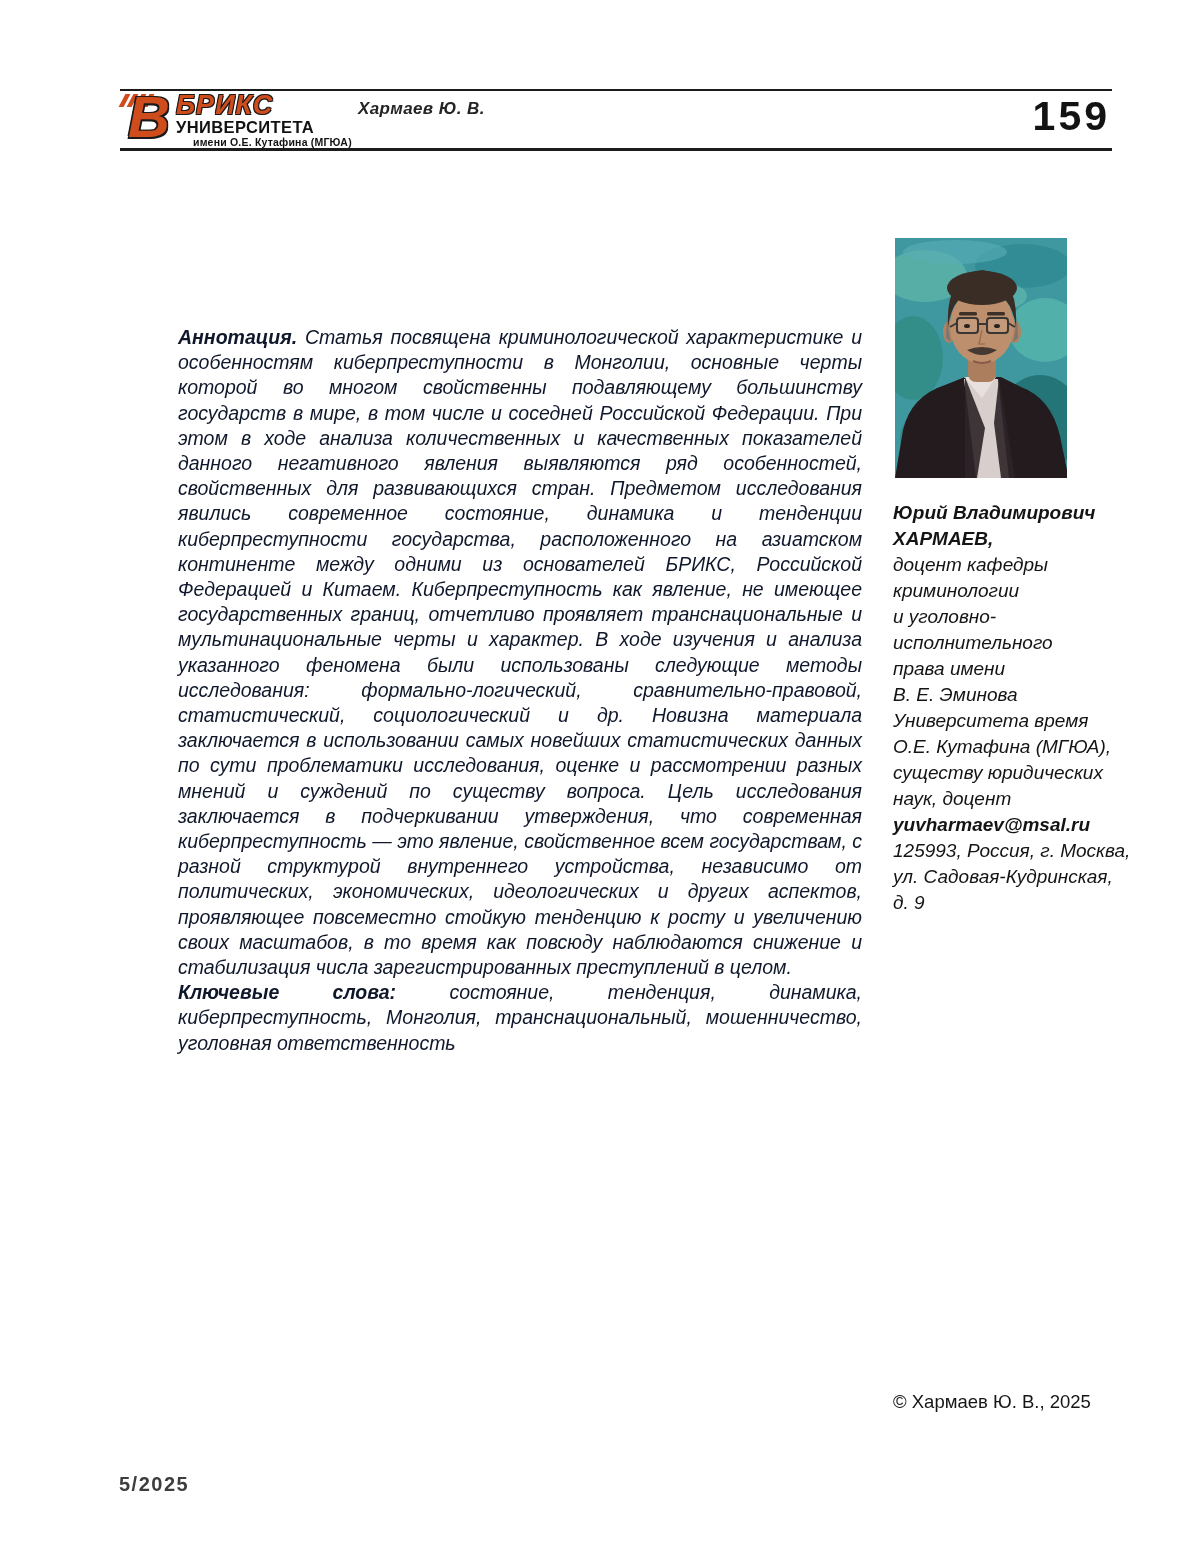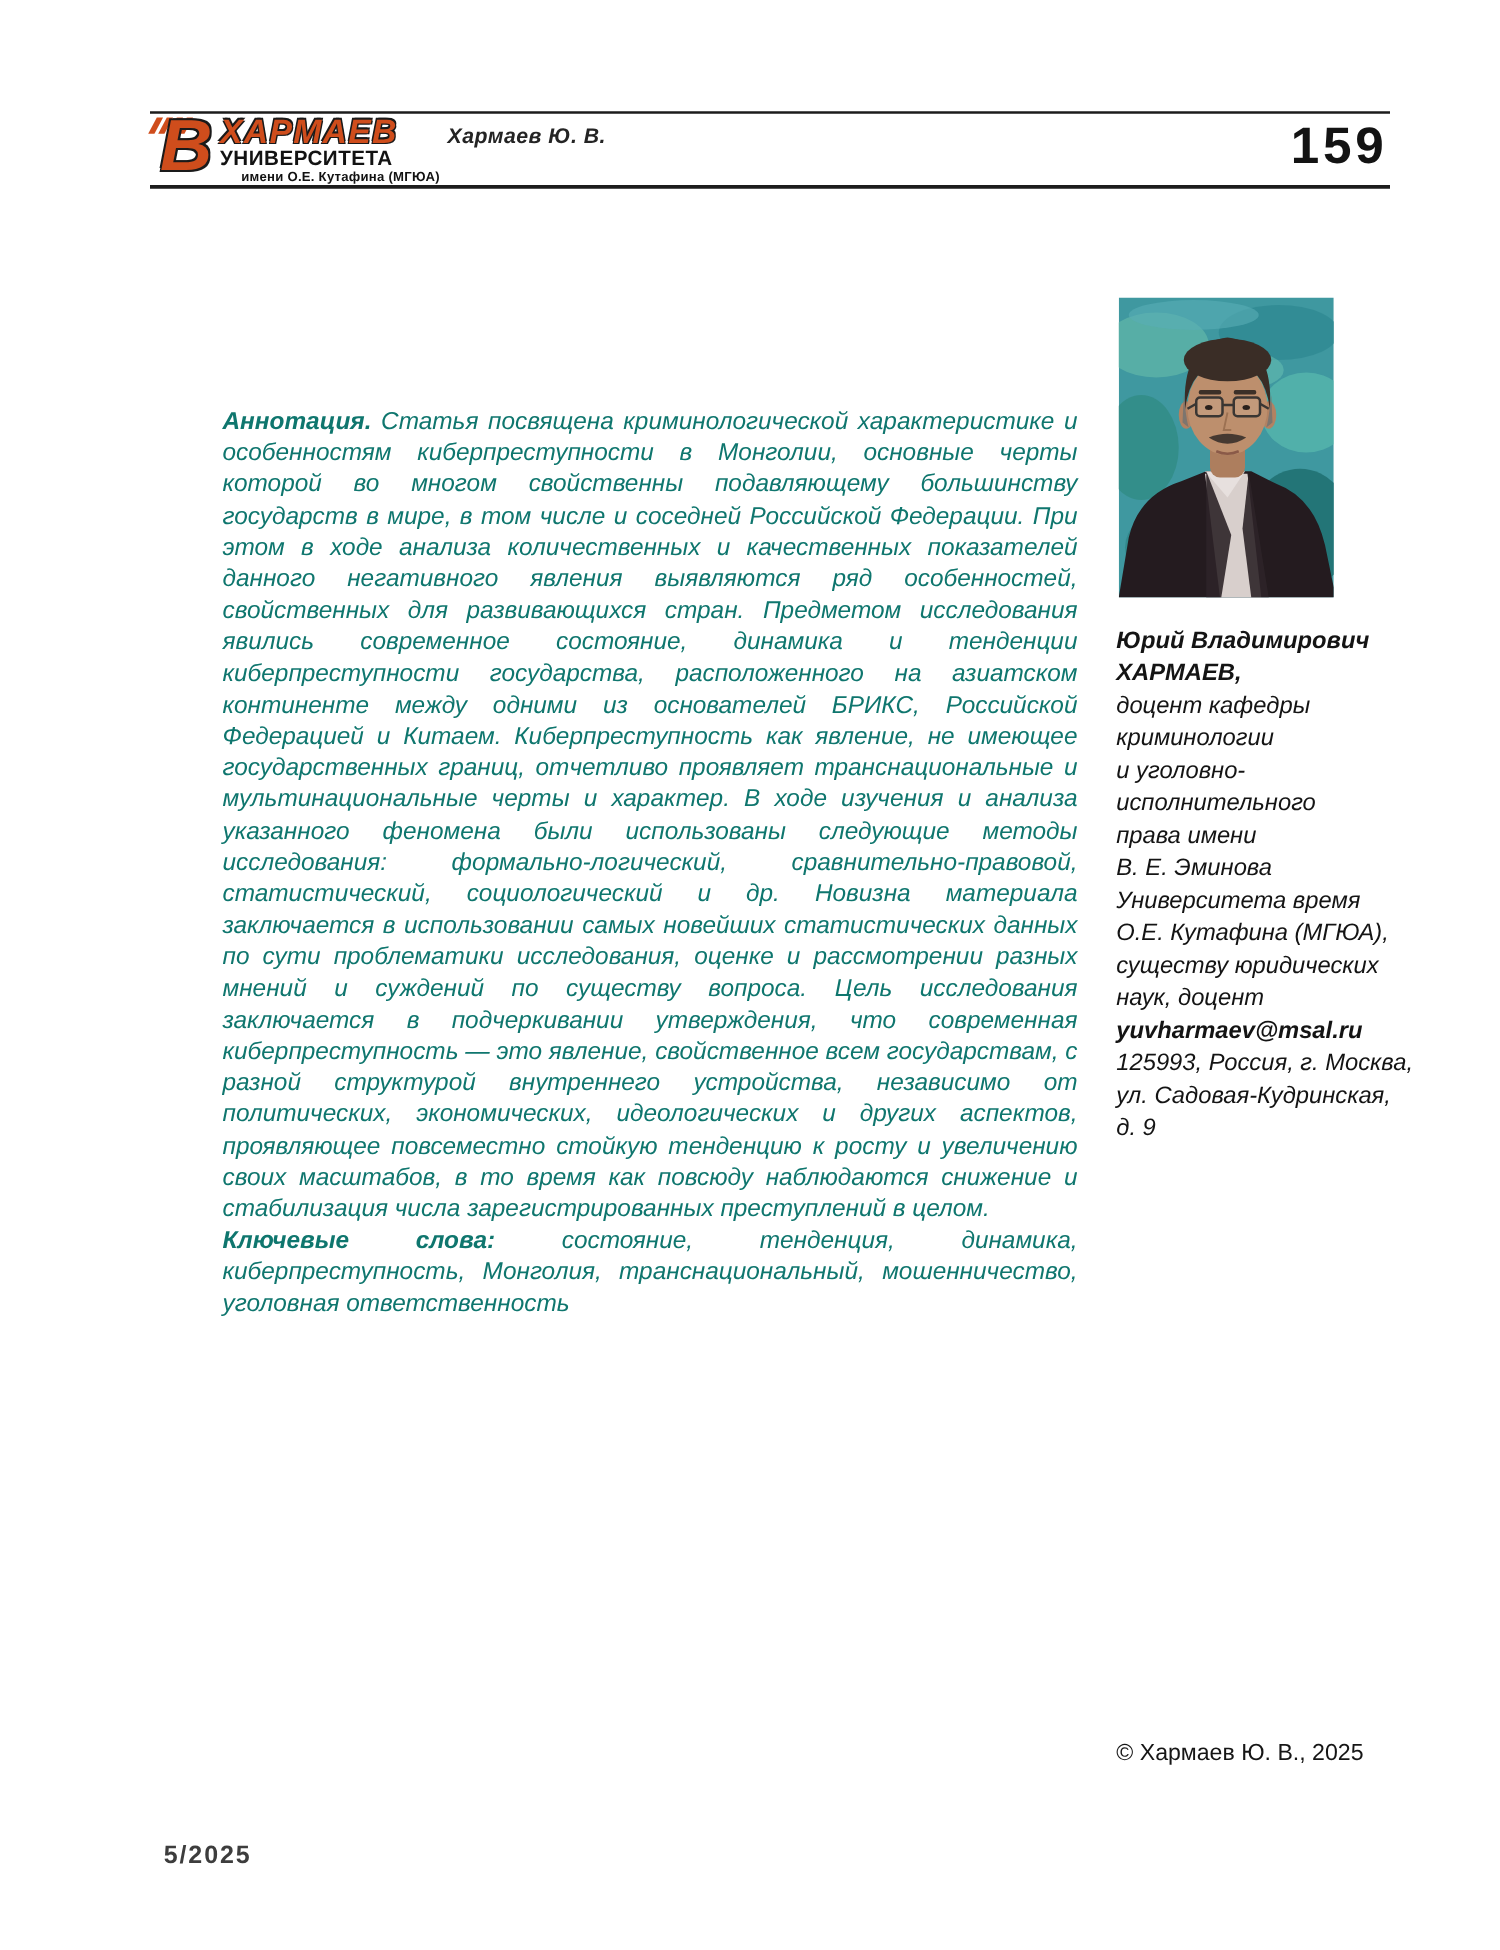--- a/index.html
+++ b/index.html
@@ -40,53 +40,53 @@
   .pagenum{
     position:absolute;right:90px;top:94px;
     font-size:41px;font-weight:800;letter-spacing:3px;color:#131313;line-height:44px;
   }
   
   .title{position:absolute;left:120px;top:234px;width:720px;
     font-size:31px;font-weight:700;line-height:37px;color:#131313;}
   .abstract-wrap{position:absolute;left:178px;top:325px;width:684px;}
   .abstract-wrap p{
     margin:0;font-style:italic;font-size:19.5px;line-height:25.2px;
-    text-align:justify;color:#0f766e;
+    text-align:justify;color:#0f172a;
   }
   .b{font-weight:700;}
   .doi{position:absolute;left:120px;top:1086px;font-size:20px;font-weight:700;color:#131313;}
   
   .photo{position:absolute;left:895px;top:238px;width:172px;height:240px;}
   .author-block{position:absolute;left:893px;top:500px;width:250px;
     font-style:italic;font-size:19px;line-height:26px;color:#141414;}
   .author-block .line{white-space:nowrap;}
   .author-block .bold{font-weight:700;}
   
   .copyright{position:absolute;left:893px;top:1391px;font-size:18.5px;color:#161616;}
   .issue{position:absolute;left:119px;top:1473px;font-size:20px;font-weight:600;
-    color:#3d3d3d;letter-spacing:1.5px;margin-left:12px;}
+    color:#3d3d3d;letter-spacing:1.5px;}
 </style>
 </head>
 <body>
 
 <div class="page">
 
   <header>
     <div class="rule rule-top"></div>
 
     <div class="logo">
       <div class="ticks">
           <i></i>
           <i></i>
           <i></i>
           <i></i>
         </div>
       <div class="logo-b">В</div>
       <div class="logo-right">
-        <div class="logo-vestnik">ХАРМАЕВ</div>
+        <div class="logo-vestnik">БРИКС</div>
         <div class="logo-univ">УНИВЕРСИТЕТА</div>
         <div class="logo-imeni">имени О.Е. Кутафина (МГЮА)</div>
       </div>
     </div>
 
     <div class="running">
       <div class="running-author">Хармаев Ю. В.</div>
     </div>
 
     <div class="pagenum">159</div>

